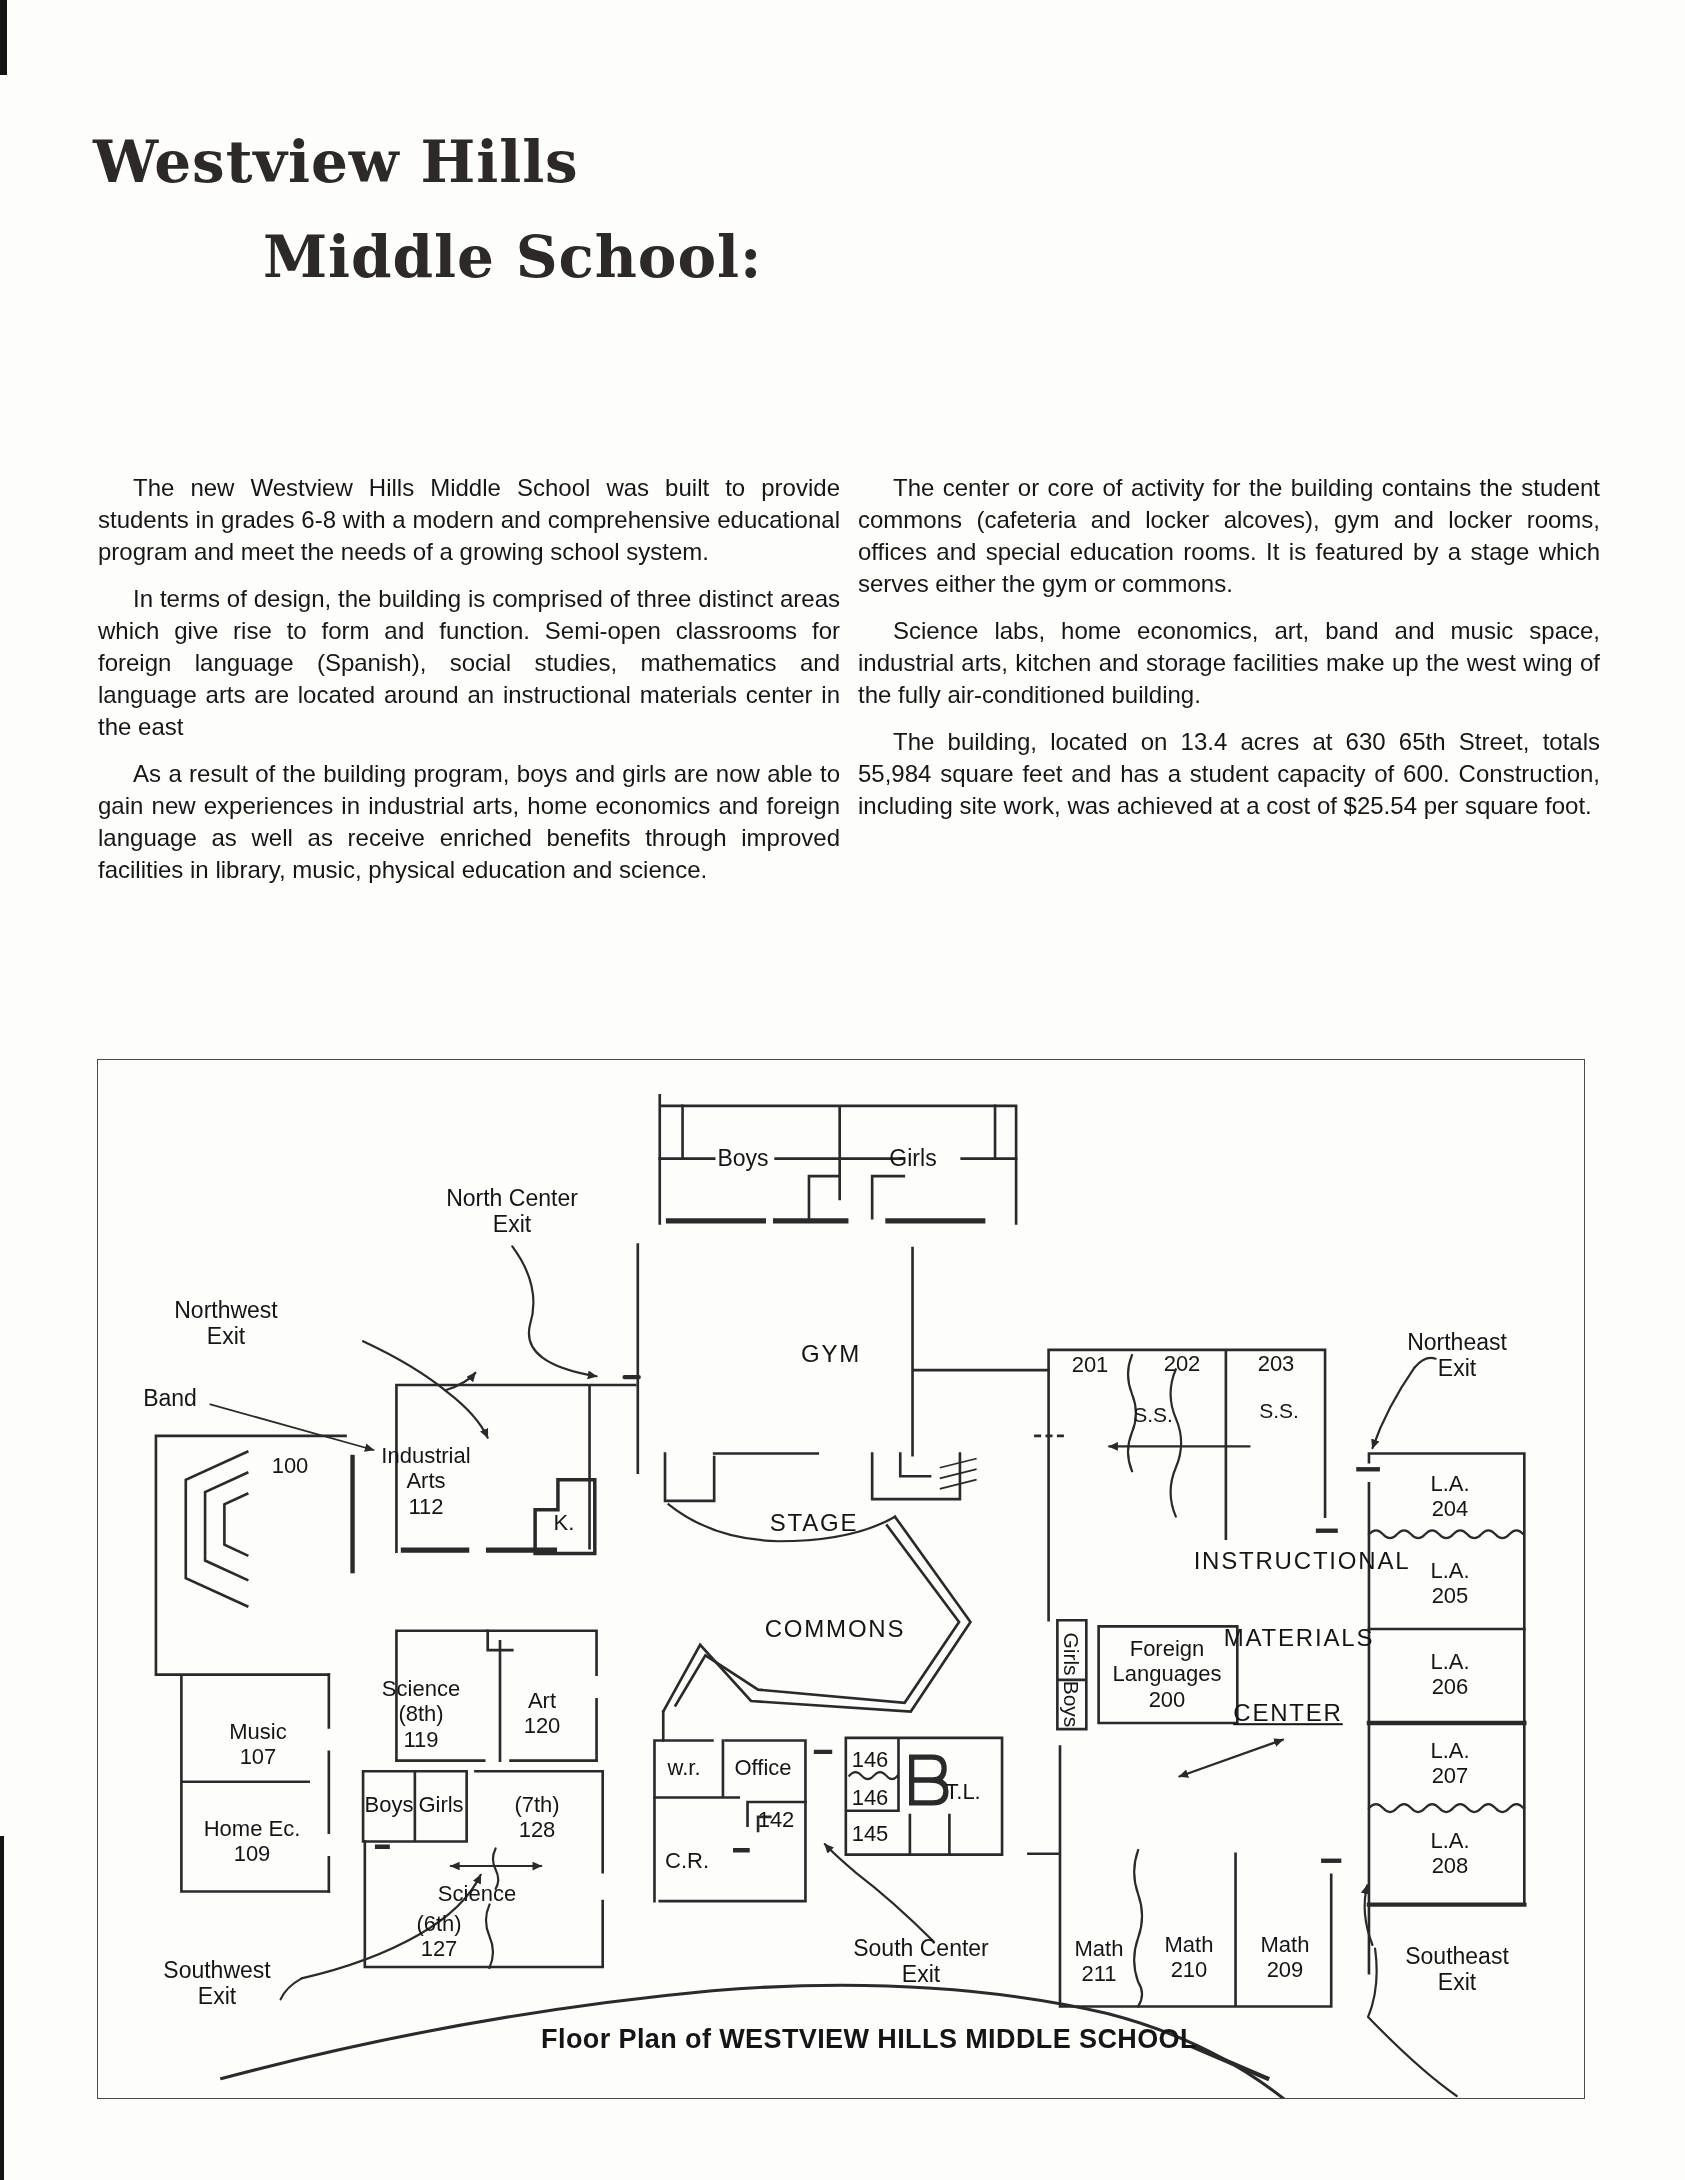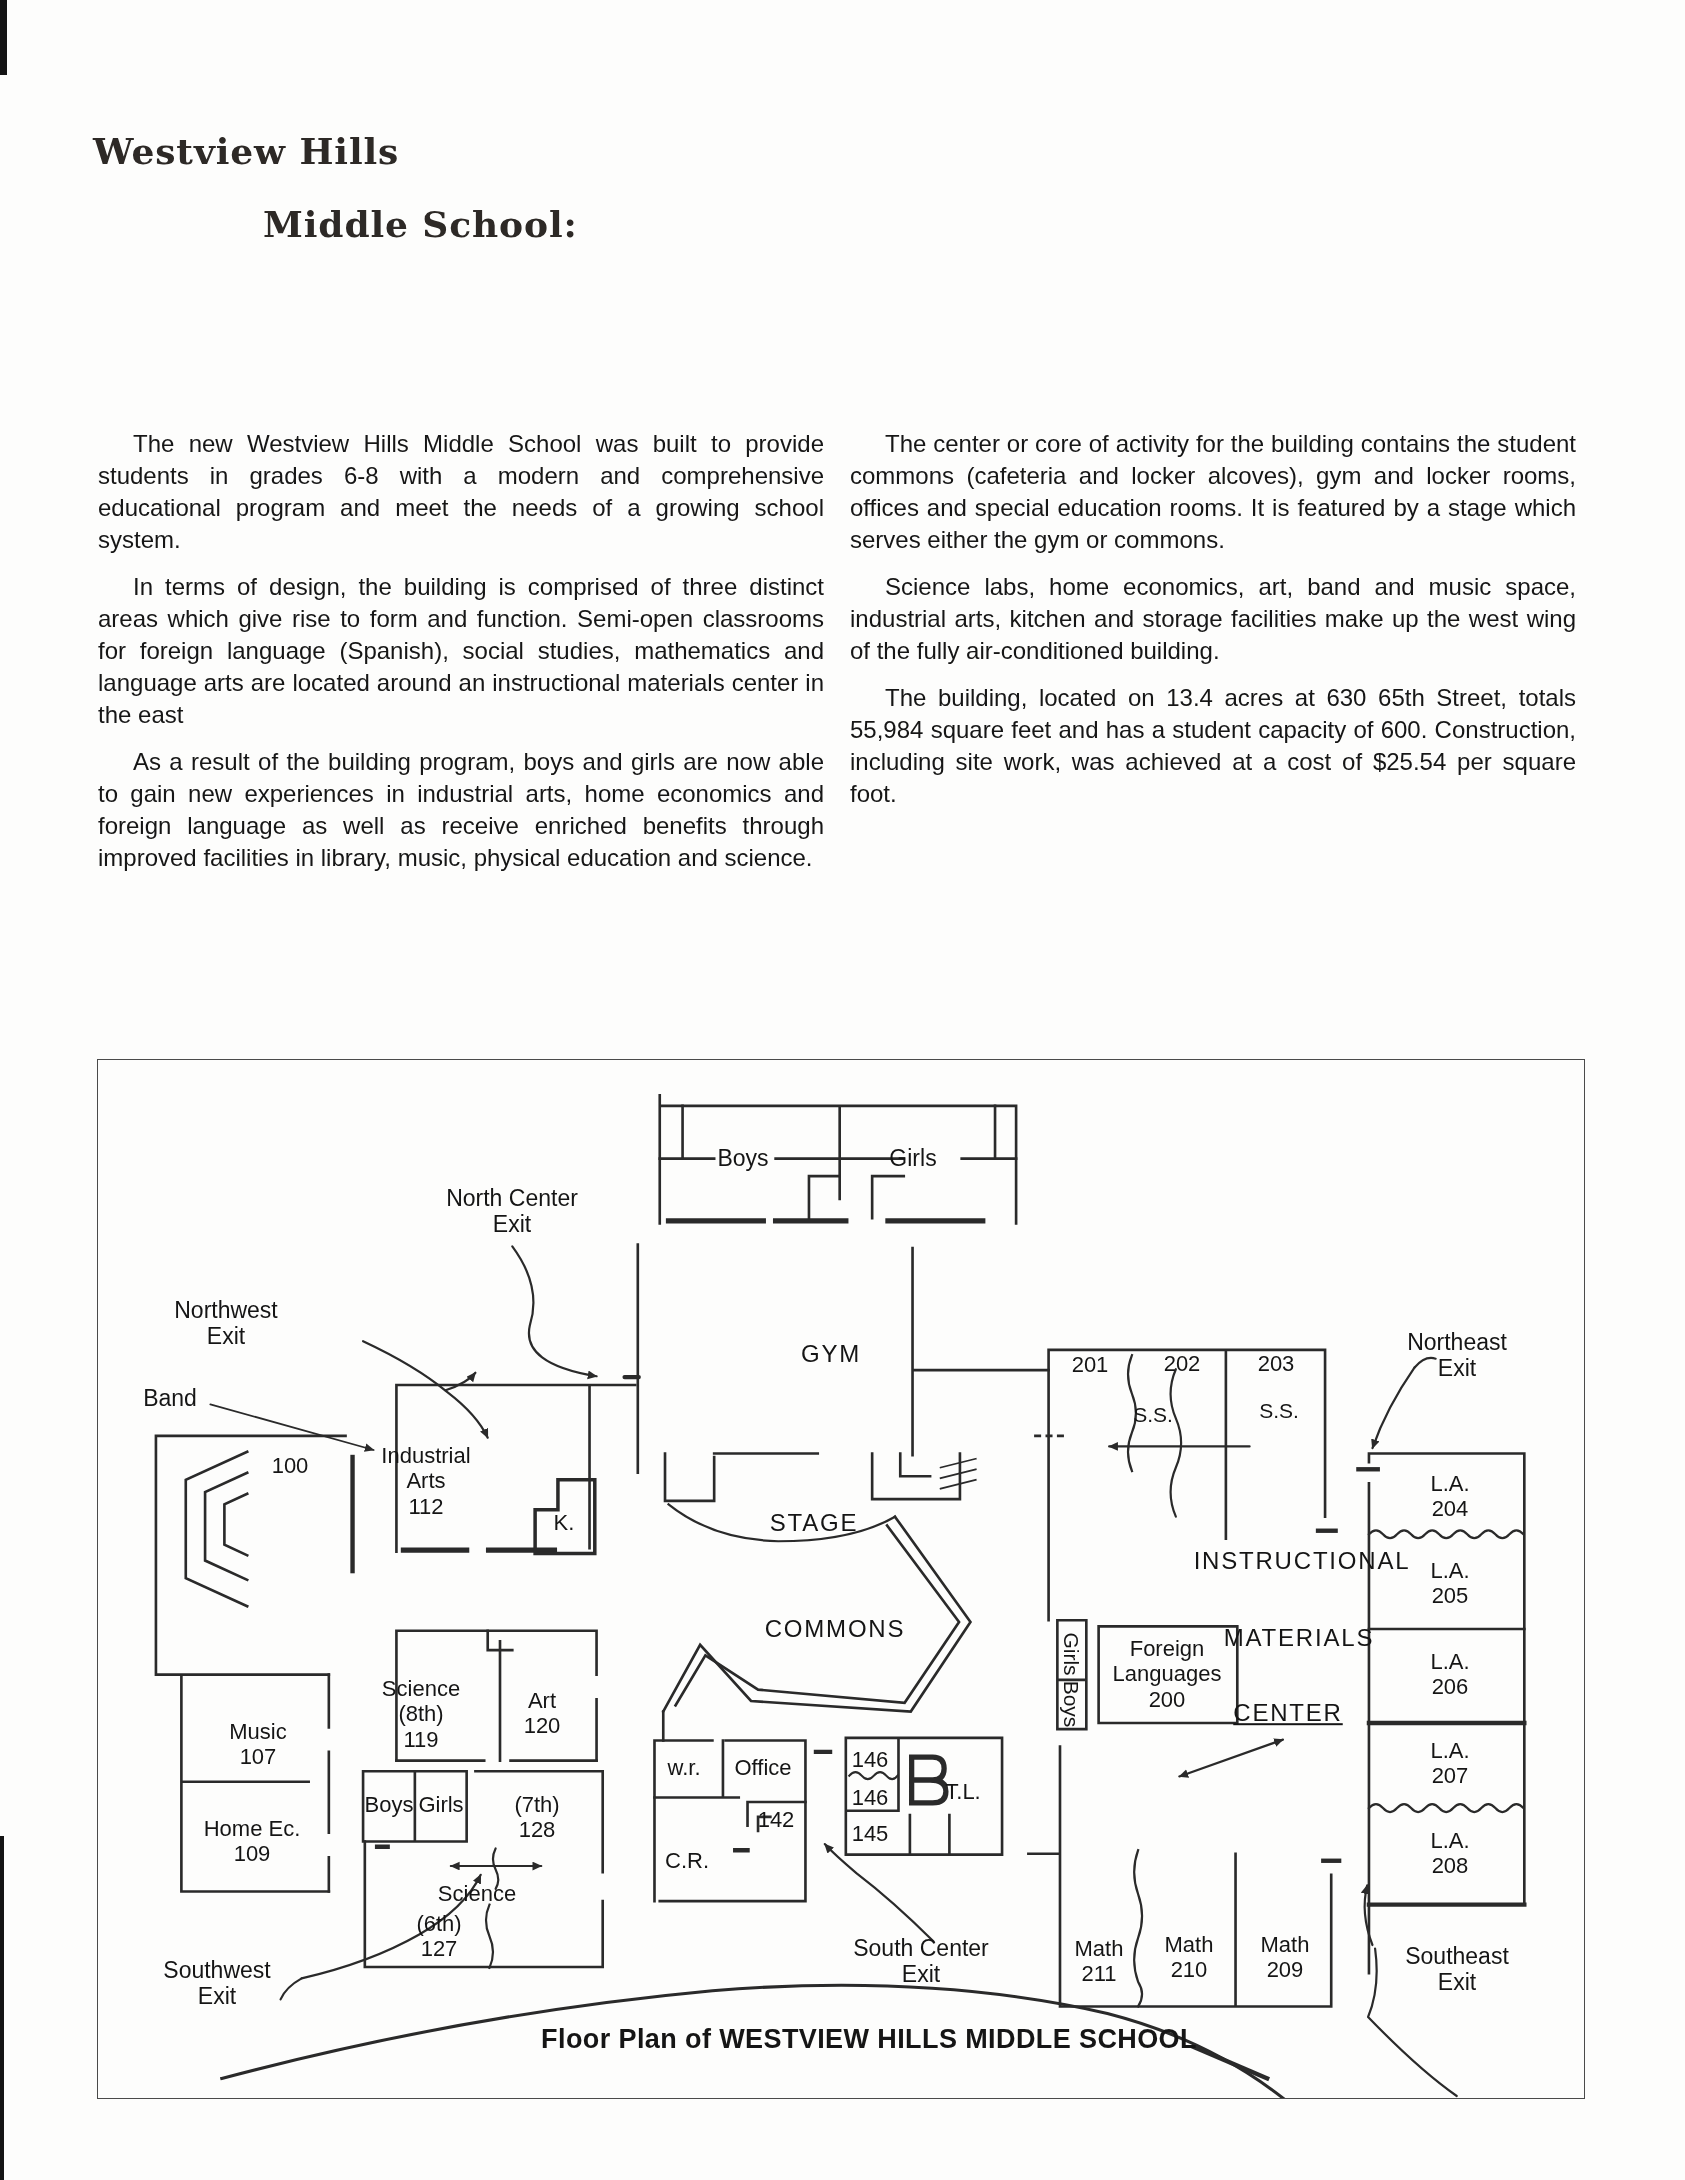--- a/index.html
+++ b/index.html
@@ -7,27 +7,27 @@
     width:1685px;height:2180px;position:relative;overflow:hidden;
     background:#fdfdfc;color:#1b1b1b;
     font-family:"Liberation Sans", sans-serif;
   }
   
   .artifact{position:absolute;background:#141414;}
   
   .title-block{padding-top:133px;}
   .title-line{
     font-family:"DejaVu Serif", serif;font-weight:700;
-    font-size:36px;letter-spacing:0.9px;color:#2d2926;line-height:1.0;
+    font-size:58px;letter-spacing:0.9px;color:#2d2926;line-height:1.0;
   }
   .title-line.l1{margin-left:93px;}
   .title-line.l2{margin-left:263px;margin-top:37px;}
   
   .article{
-    display:flex;gap:26px;margin:186px 109px 0 98px;
+    display:flex;gap:18px;margin:186px 77px 0 98px;
   }
   .col{width:742px;font-size:24px;line-height:32px;text-align:justify;color:#161616;}
   .col p{margin:0 0 15px 0;text-indent:35px;}
   .col p.noindent{text-indent:0;}
   
   .plan{
     position:absolute;left:97px;top:1059px;width:1486px;height:1038px;
     border:1.8px solid #4a4a4a;background:#fdfdfc;overflow:hidden;
   }
   .plan svg{position:absolute;left:0;top:0;}

